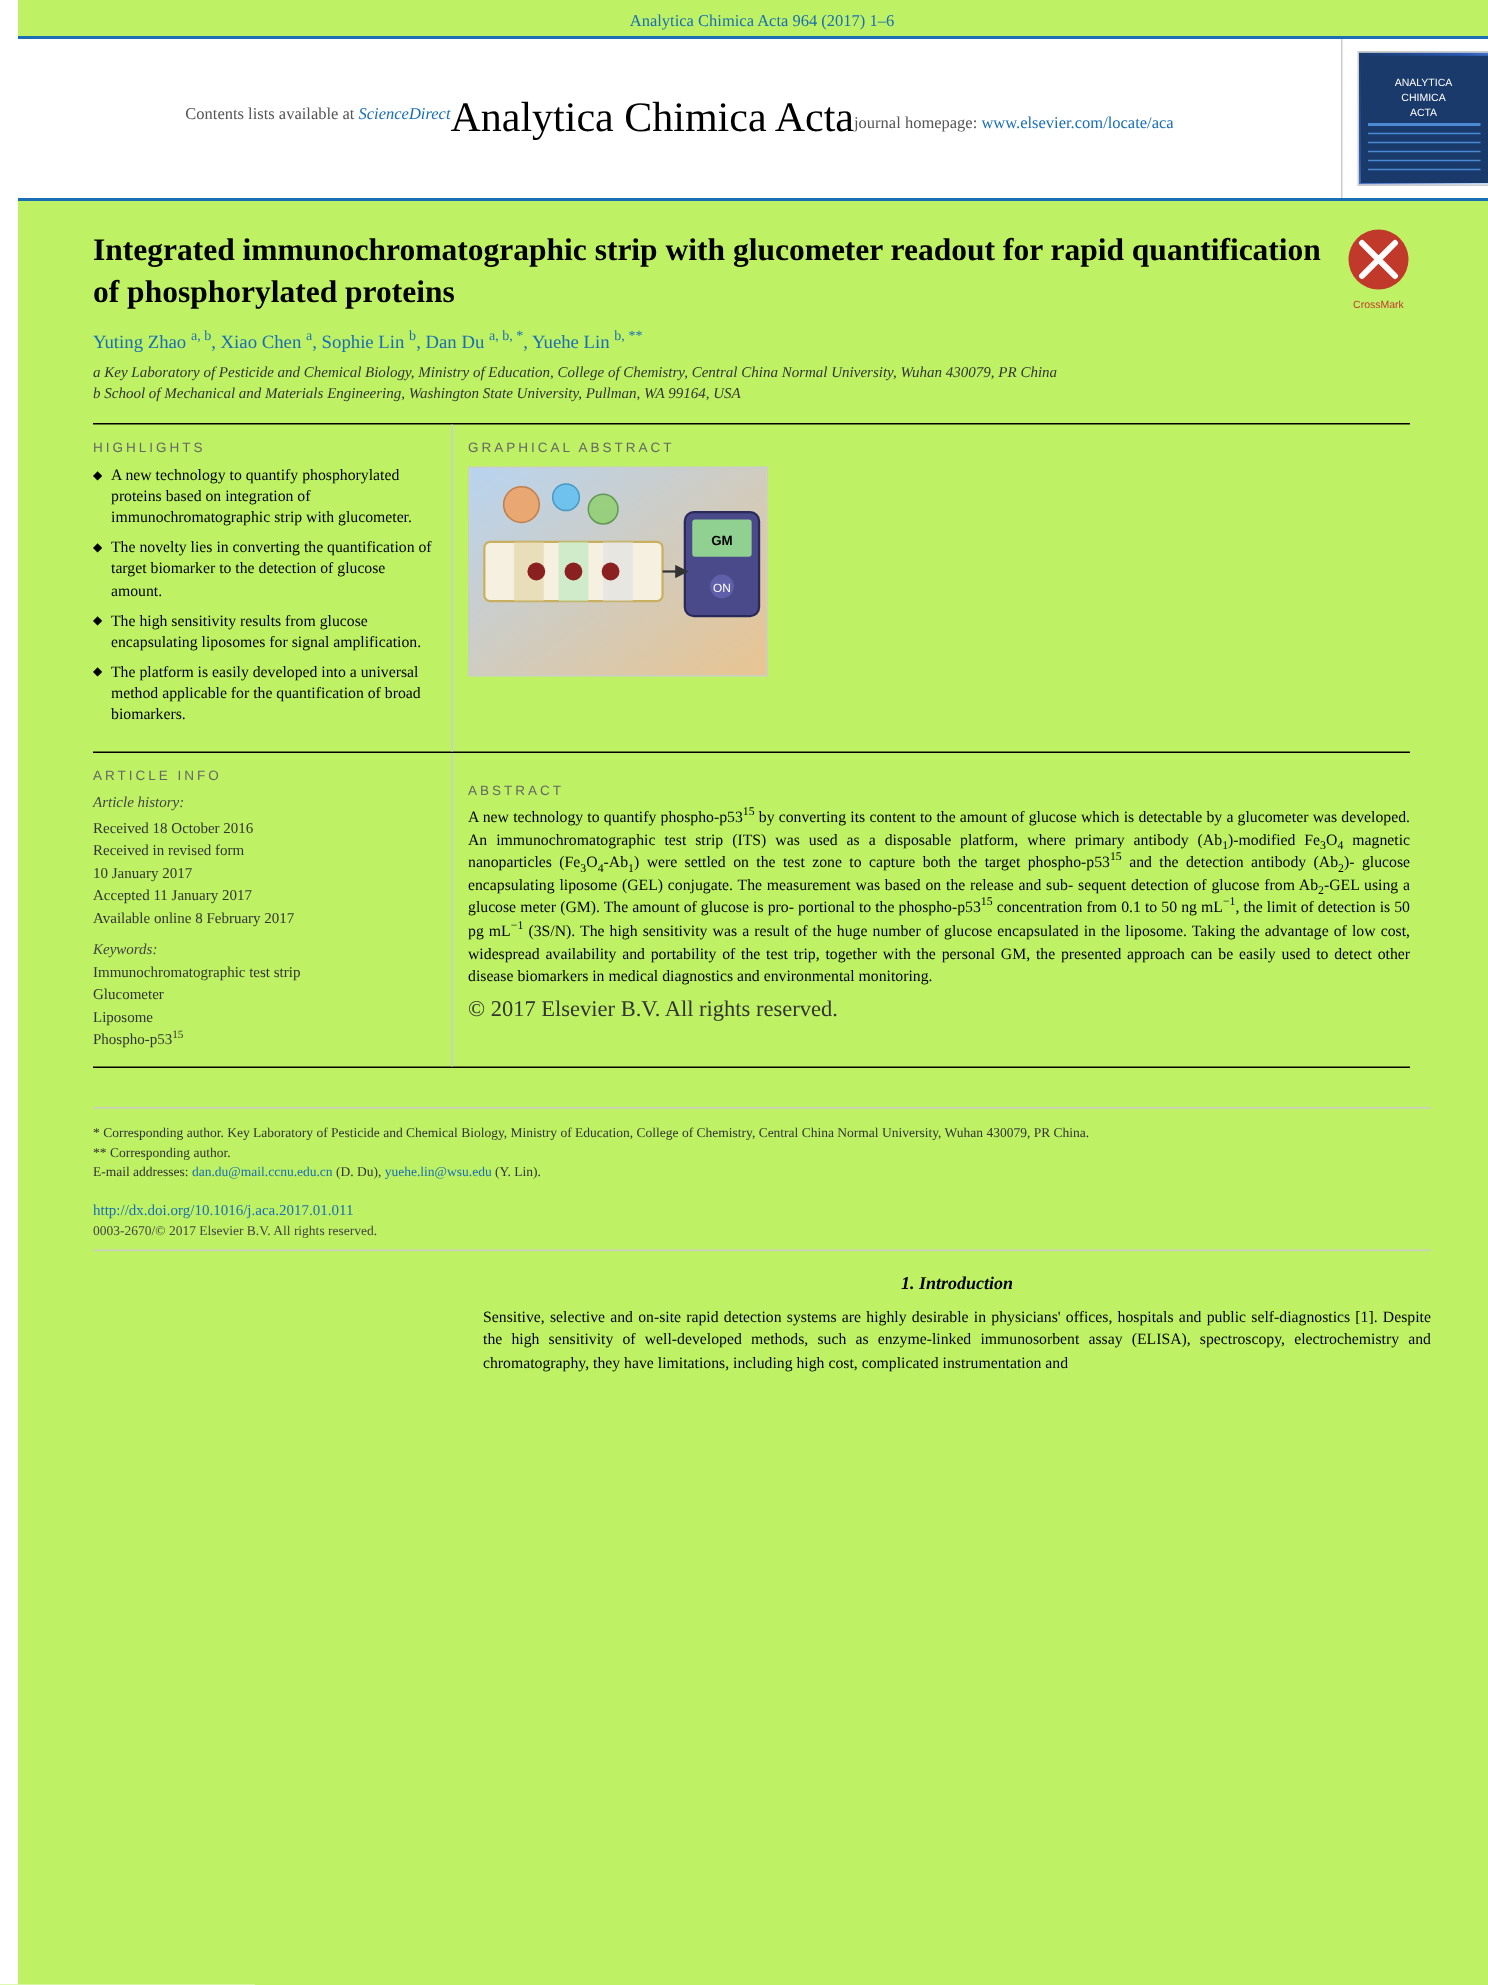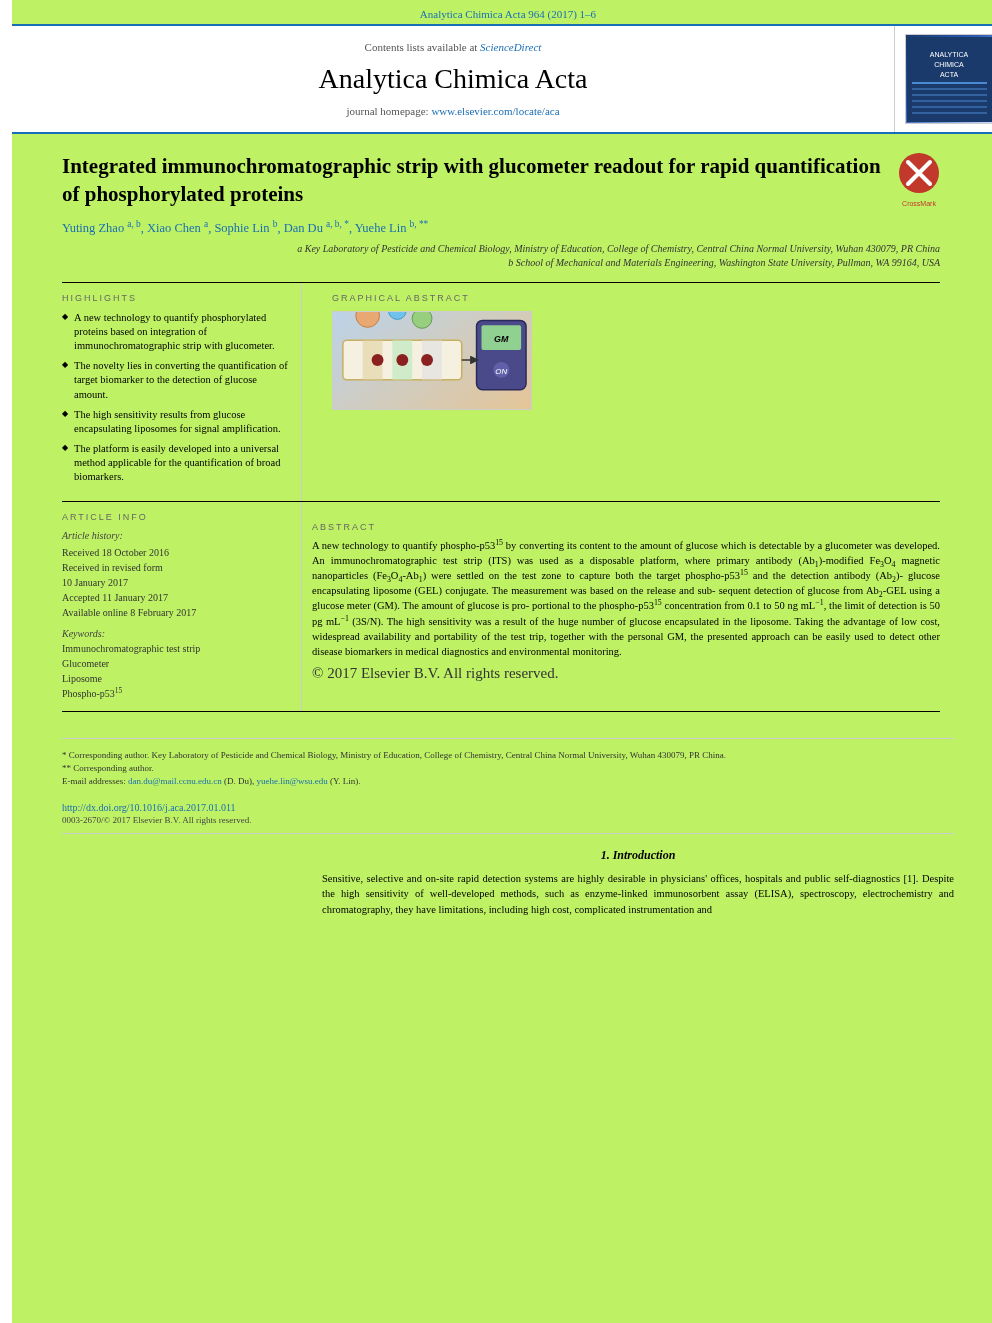--- a/index.html
+++ b/index.html
@@ -56,21 +56,21 @@
       font-size: 14px;
       font-weight: bold;
       color: #f77f00;
       font-family: Arial, sans-serif;
       letter-spacing: 1px;
       margin-top: 4px;
     }
     .journal-header-center {
       flex: 1;
       display: flex;
-      flex-direction: column;
+      flex-direction: row;
       align-items: center;
       justify-content: center;
       padding: 10px 20px;
     }
     .sciencedirect-line {
       font-size: 11px;
       color: #555;
       margin-bottom: 6px;
     }
     .sciencedirect-link {
@@ -130,26 +130,24 @@
       color: #1a6eb5;
       margin-bottom: 6px;
     }
     
     .affiliations {
       font-size: 10px;
       color: #333;
       font-style: italic;
       margin-bottom: 10px;
       line-height: 1.4;
-      text-align: right;
     }
     
     .two-col-section {
       display: flex;
-      gap: 20px;
       margin-top: 12px;
       border-top: 1px solid #000;
       border-bottom: 1px solid #000;
     }
     .left-col {
       width: 240px;
       flex-shrink: 0;
       border-right: 1px solid #ccc;
       padding: 10px 10px 10px 0;
     }
@@ -216,30 +214,29 @@
       margin-top: 8px;
     }
     .keyword-item {
       font-size: 10px;
       line-height: 1.5;
       color: #333;
     }
     
     .graphical-abstract-img {
       width: 200px;
-      height: 99px;
+      height: 140px;
       background: linear-gradient(135deg, #d4e8ff 0%, #a8c8e8 30%, #ffd4a8 60%, #e8c090 100%);
       display: flex;
       align-items: center;
       justify-content: center;
       border: 1px solid #ccc;
       margin-top: 6px;
       position: relative;
       overflow: hidden;
-      font-style: italic;
     }
     .abstract-content {
       font-size: 10.5px;
       line-height: 1.45;
       text-align: justify;
       margin-top: 6px;
     }
     .abstract-heading {
       font-family: Arial, sans-serif;
       font-size: 9px;

